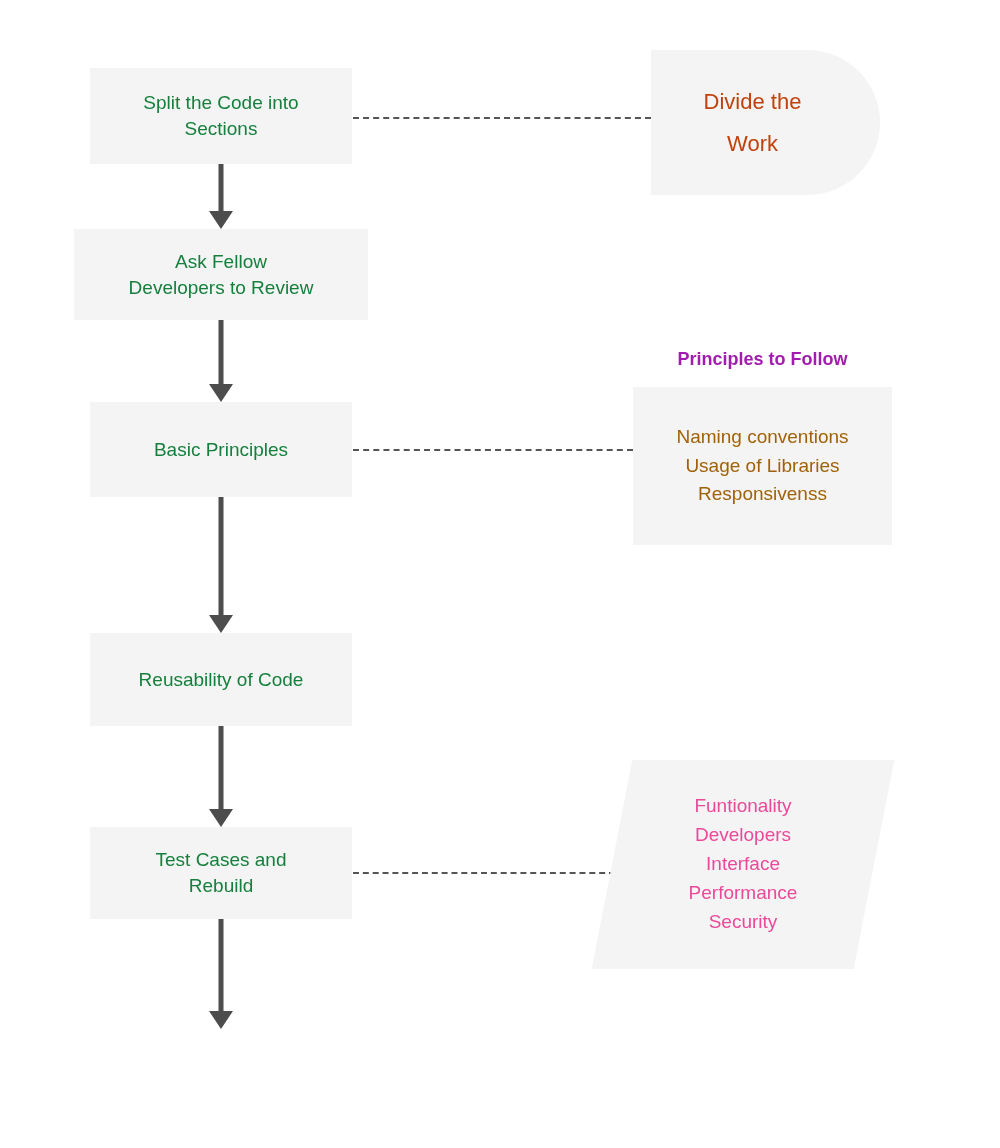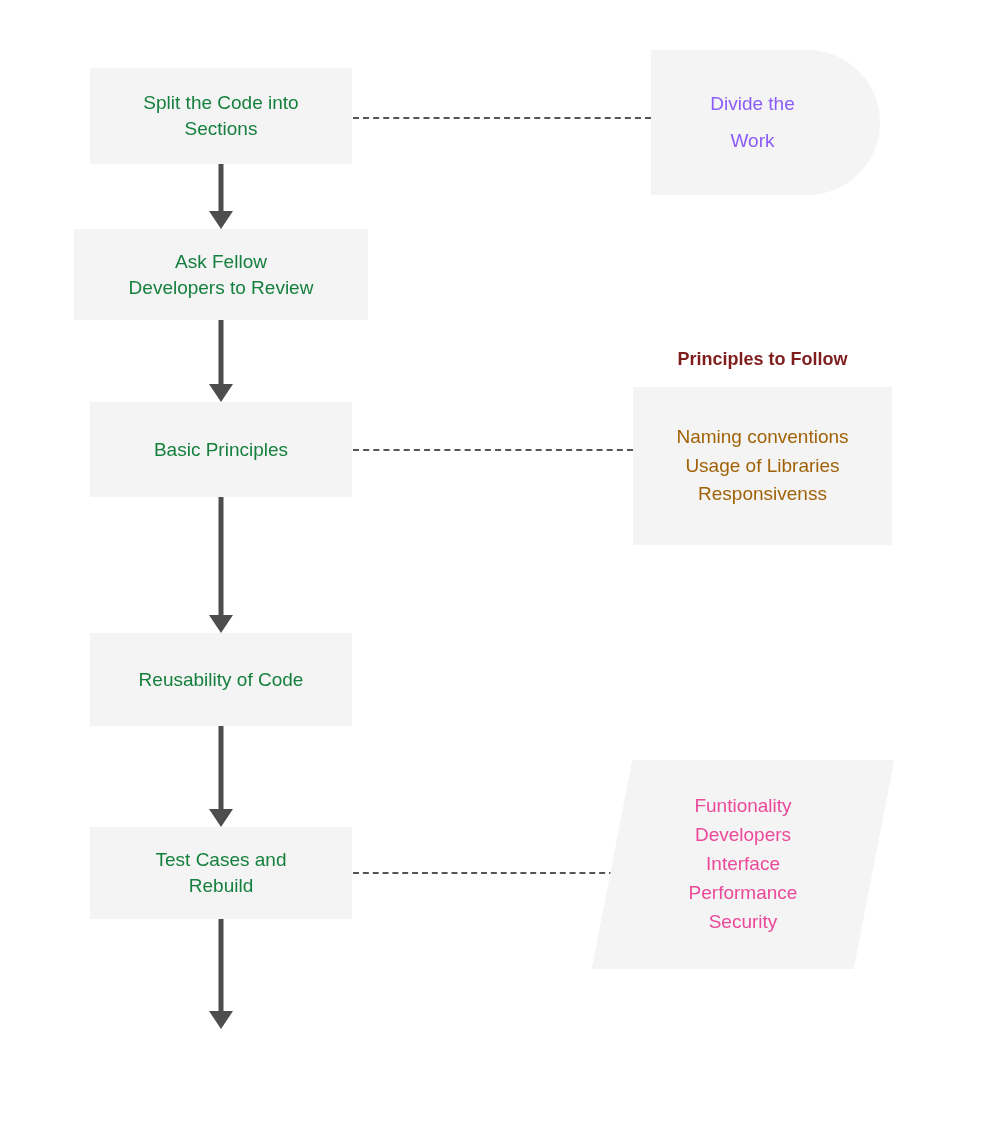--- a/index.html
+++ b/index.html
@@ -32,26 +32,26 @@
     line-height: 1.35;
     box-sizing: border-box;
     padding: 4px 10px;
     white-space: pre-line;
   }
 
   
   .terminator {
     position: absolute;
     background: #f4f4f4;
-    color: #8b5cf6;
-    display: flex;
-    align-items: center;
-    justify-content: center;
-    text-align: center;
-    font-size: 19px;
+    color: #c2410c;
+    display: flex;
+    align-items: center;
+    justify-content: center;
+    text-align: center;
+    font-size: 22px;
     line-height: 1.9;
     box-sizing: border-box;
     white-space: pre-line;
     border-top-right-radius: 74px;
     border-bottom-right-radius: 74px;
     padding-right: 26px;
   }
 
   
   .panel {
@@ -63,21 +63,21 @@
     align-items: center;
     justify-content: center;
     text-align: center;
     font-size: 19px;
     box-sizing: border-box;
   }
   .panel .row { line-height: 1.52; }
 
   .panel-title {
     position: absolute;
-    color: #7f1d1d;
+    color: #a21caf;
     font-size: 18px;
     font-weight: bold;
     text-align: center;
   }
 
   
   .parallelogram-wrap {
     position: absolute;
   }
   .parallelogram-bg {

